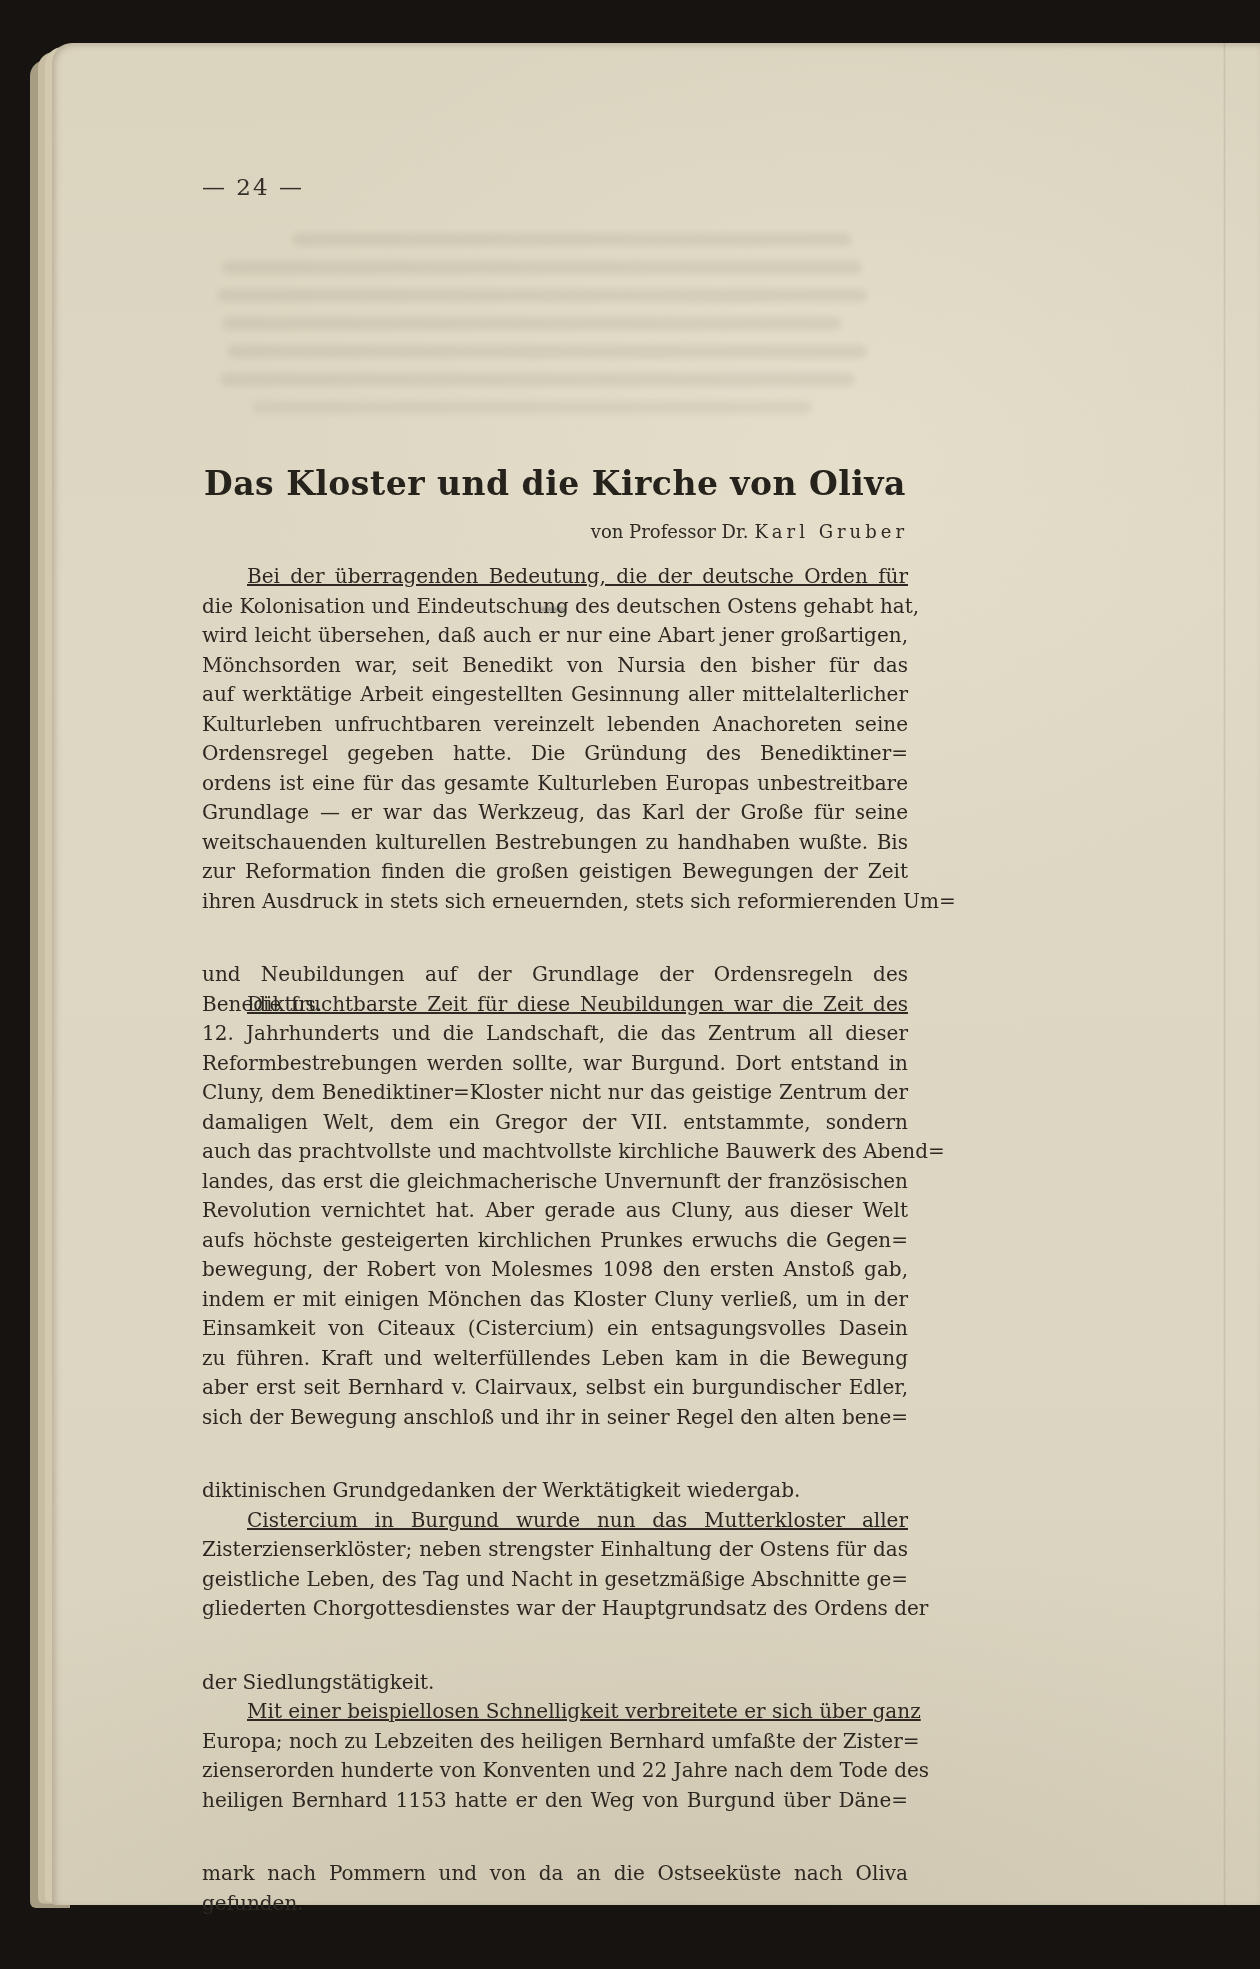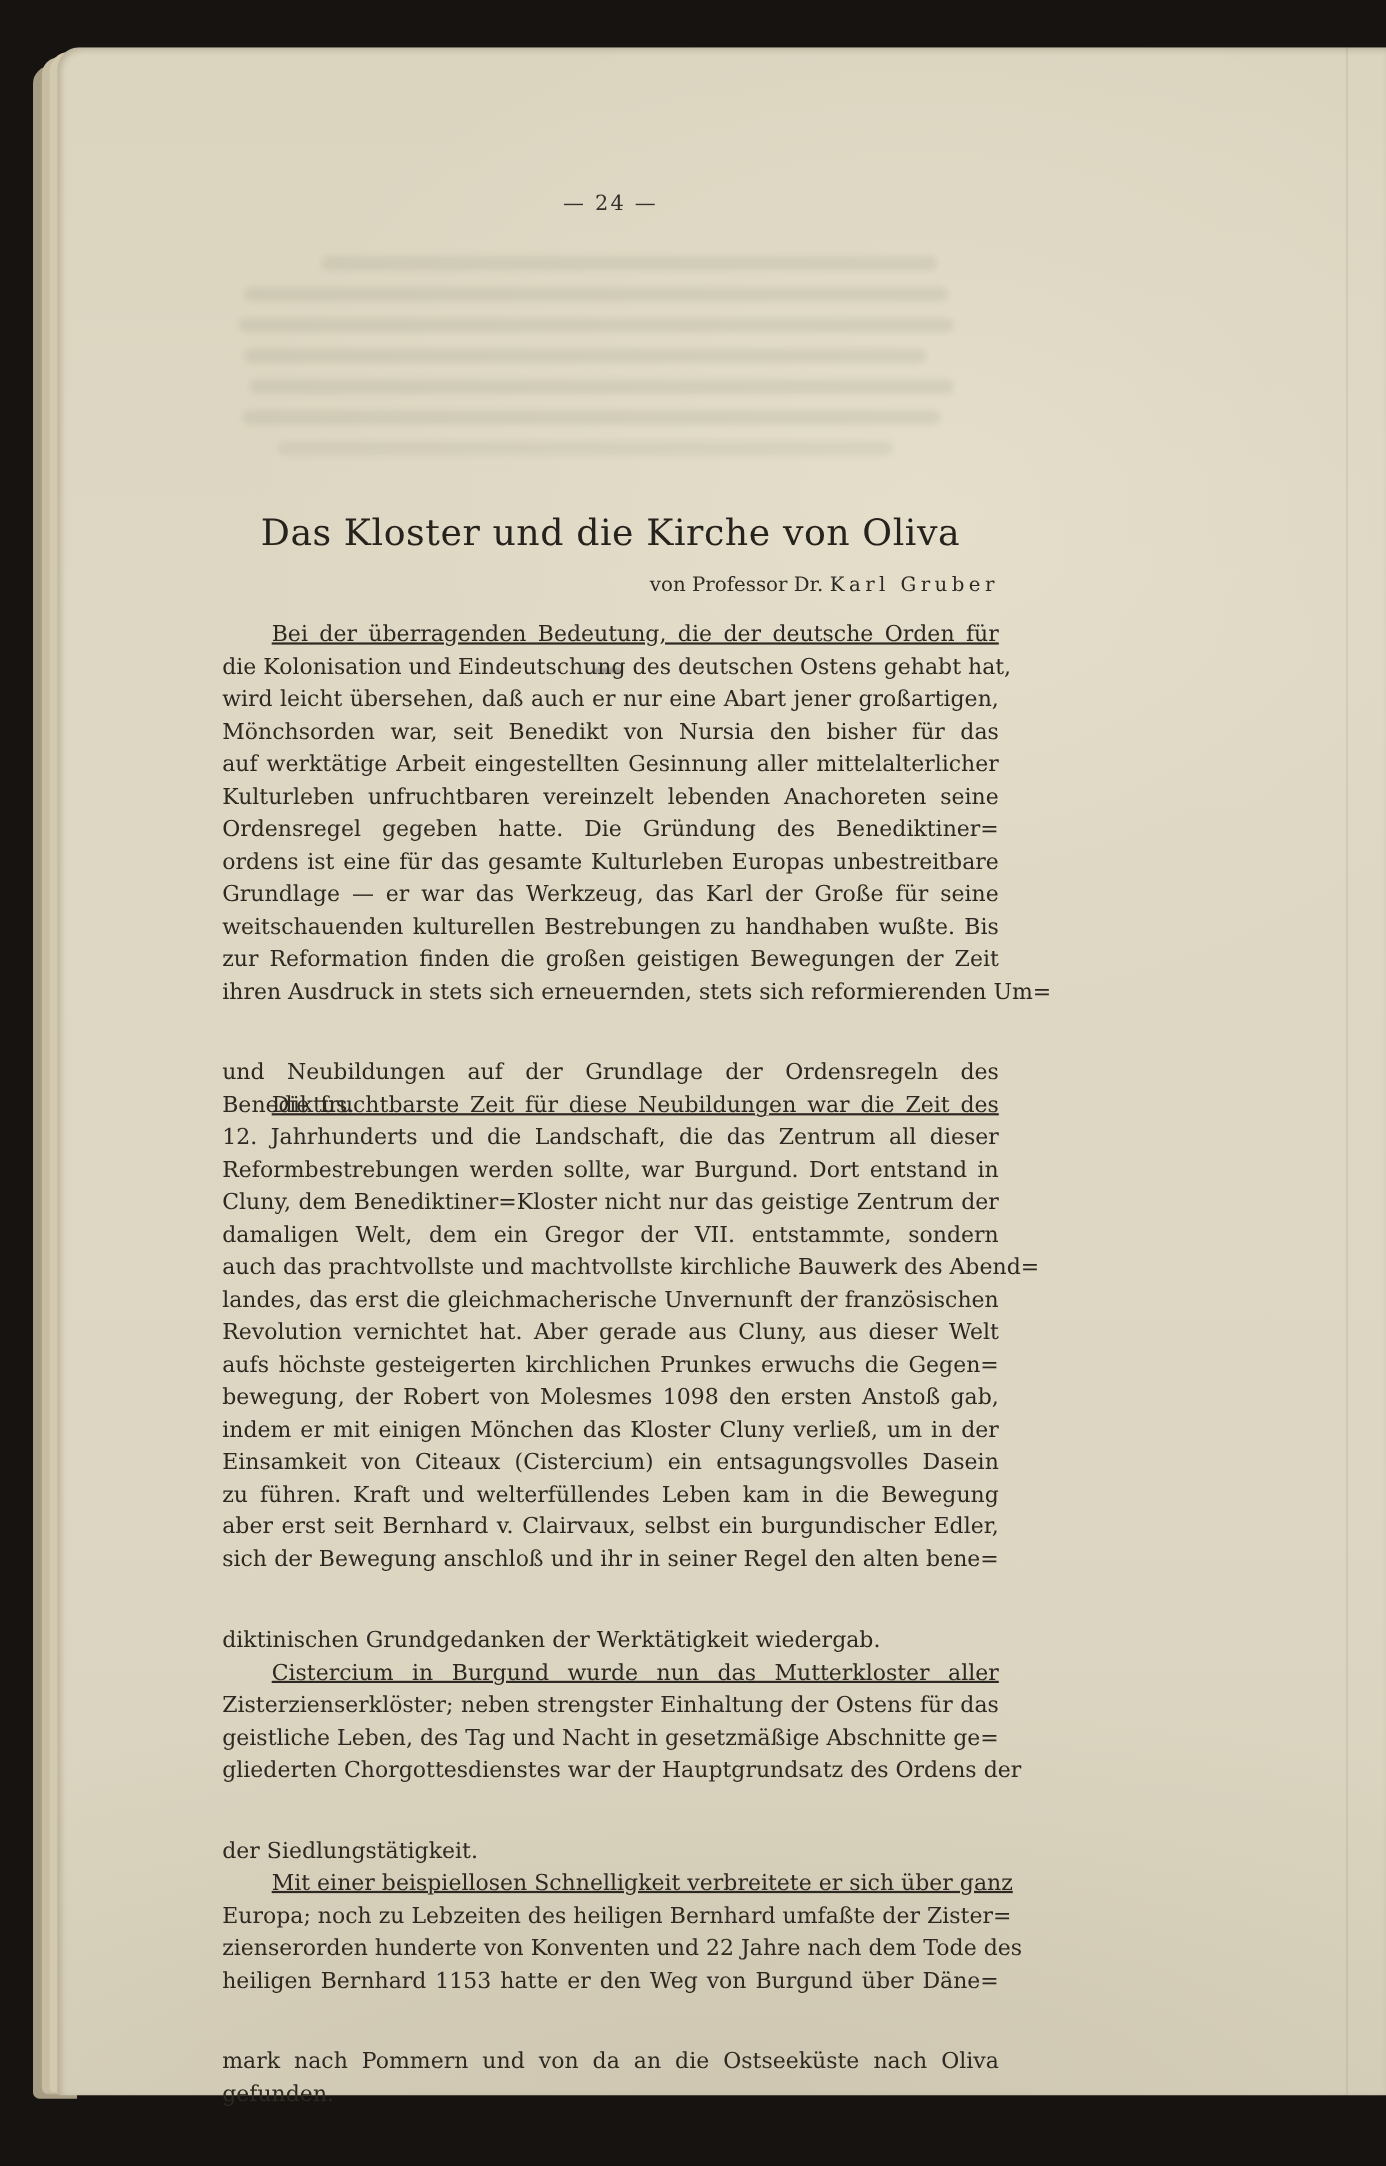--- a/index.html
+++ b/index.html
@@ -27,24 +27,24 @@
     color:#2e2a24;
   }
   
   #crease{position:absolute;right:34px;top:0;width:3px;height:100%;
     background:linear-gradient(90deg,rgba(0,0,0,0),rgba(70,60,45,.12),rgba(0,0,0,0));}
   
   .bleed{position:absolute;height:13px;border-radius:7px;
     background:rgba(138,144,120,.5);opacity:.32;filter:blur(3px);}
   .smudge{position:absolute;background:rgba(85,85,80,.45);filter:blur(1.5px);border-radius:2px;}
   
-  #pagenum{position:absolute;left:150px;top:131px;width:706px;text-align:center;
-    font-size:19px;letter-spacing:2px;color:#35312a;}
+  #pagenum{position:absolute;left:150px;top:131px;width:706px;text-align:left;
+    font-size:23px;letter-spacing:2px;color:#35312a;}
   #title{position:absolute;left:150px;top:421px;width:706px;text-align:center;
-    font-size:33px;font-weight:normal;letter-spacing:.5px;color:#26221c;}
+    font-size:33px;font-weight:bold;letter-spacing:.5px;color:#26221c;}
   #byline{position:absolute;left:150px;top:478px;width:706px;text-align:right;
     font-size:18px;color:#2e2a24;}
   #byline .spaced{letter-spacing:4px;margin-left:6px;}
   #body{position:absolute;left:150px;top:519px;width:706px;}
   .line{
     height:29.5px;line-height:29.5px;font-size:20px;
     text-align:justify;text-align-last:justify;
     white-space:nowrap;overflow:visible;color:#2d2922;
   }
   .line.first{text-indent:45px;text-decoration:underline;}

